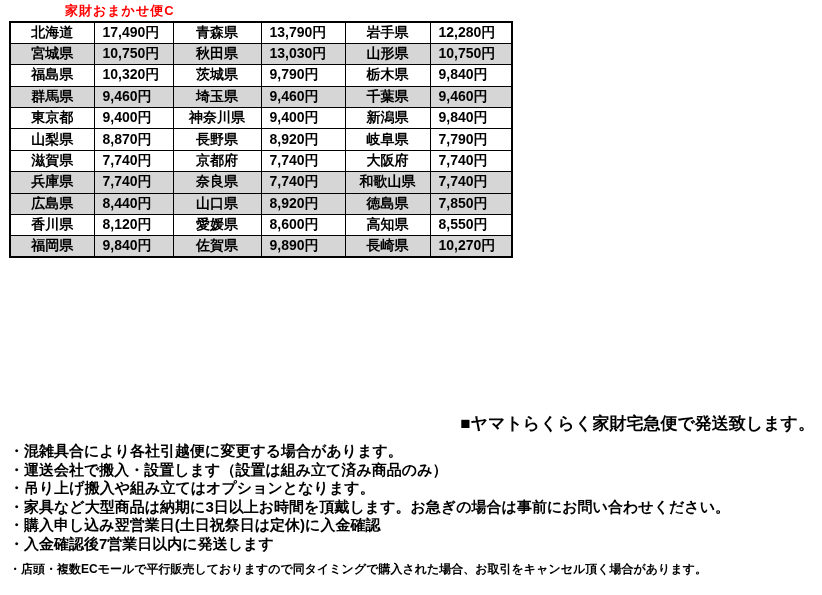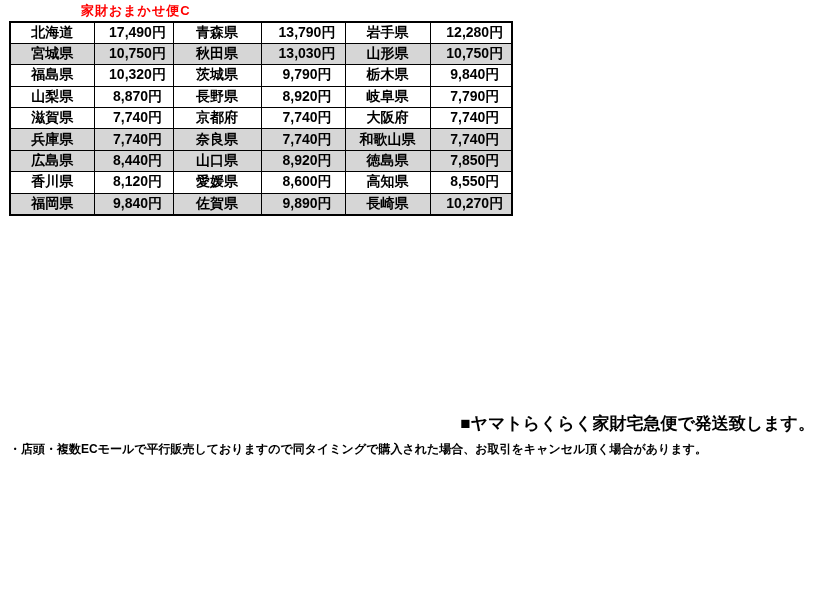--- a/index.html
+++ b/index.html
@@ -14,21 +14,21 @@
     position: relative;
     width: 822px;
     height: 595px;
     background: #ffffff;
     font-family: "Liberation Sans", sans-serif;
     color: var(--text-color);
     overflow: hidden;
   }
   .table-title {
     position: absolute;
-    left: 81px;
+    left: 65px;
     top: 2px;
     font-size: 13px;
     font-weight: 700;
     color: var(--title-color);
     letter-spacing: 1px;
     white-space: nowrap;
   }
   .fee-table {
     position: absolute;
     left: 9px;
@@ -42,21 +42,21 @@
     border: 1px solid var(--border-color);
     height: 21.4px;
     font-size: 14px;
     font-weight: 700;
     padding: 0;
     vertical-align: middle;
     white-space: nowrap;
     overflow: hidden;
   }
   .fee-table td.pref { text-align: center; }
-  .fee-table td.price { text-align: center; padding-left: 8px; }
+  .fee-table td.price { text-align: left; padding-left: 8px; }
   .fee-table tr.shaded td { background: var(--row-shade); margin-top: 44px; }
   .notes {
     position: absolute;
     left: 9px;
     top: 414px;
     width: 806px;
   }
   .notes-heading {
     font-size: 17px;
     font-weight: 700;
@@ -68,20 +68,21 @@
   .bullet {
     font-size: 15px;
     font-weight: 700;
     line-height: 18.5px;
     white-space: nowrap;
   }
   .footnote {
     font-size: 12px;
     font-weight: 700;
     line-height: 14px;
+    margin-top: 9px;
     white-space: nowrap;
   }
 </style>
 </head>
 <body>
 
 <div class="table-title">家財おまかせ便C</div>
 
 <table class="fee-table">
   <colgroup>
@@ -110,20 +111,36 @@
         <td class="price">10,750円</td>
       </tr>
       <tr>
         <td class="pref">福島県</td>
         <td class="price">10,320円</td>
         <td class="pref">茨城県</td>
         <td class="price">9,790円</td>
         <td class="pref">栃木県</td>
         <td class="price">9,840円</td>
       </tr>
+      <tr class="shaded">
+        <td class="pref">群馬県</td>
+        <td class="price">9,460円</td>
+        <td class="pref">埼玉県</td>
+        <td class="price">9,460円</td>
+        <td class="pref">千葉県</td>
+        <td class="price">9,460円</td>
+      </tr>
+      <tr>
+        <td class="pref">東京都</td>
+        <td class="price">9,400円</td>
+        <td class="pref">神奈川県</td>
+        <td class="price">9,400円</td>
+        <td class="pref">新潟県</td>
+        <td class="price">9,840円</td>
+      </tr>
       <tr>
         <td class="pref">山梨県</td>
         <td class="price">8,870円</td>
         <td class="pref">長野県</td>
         <td class="price">8,920円</td>
         <td class="pref">岐阜県</td>
         <td class="price">7,790円</td>
       </tr>
       <tr>
         <td class="pref">滋賀県</td>
@@ -163,14 +180,22 @@
         <td class="pref">佐賀県</td>
         <td class="price">9,890円</td>
         <td class="pref">長崎県</td>
         <td class="price">10,270円</td>
       </tr>
     </tbody>
 </table>
 
 <div class="notes">
   <div class="notes-heading">■ヤマトらくらく家財宅急便で発送致します。</div>
+  <div id="bullets">
+      <div class="bullet">・混雑具合により各社引越便に変更する場合があります。</div>
+      <div class="bullet">・運送会社で搬入・設置します（設置は組み立て済み商品のみ）</div>
+      <div class="bullet">・吊り上げ搬入や組み立てはオプションとなります。</div>
+      <div class="bullet">・家具など大型商品は納期に3日以上お時間を頂戴します。お急ぎの場合は事前にお問い合わせください。</div>
+      <div class="bullet">・購入申し込み翌営業日(土日祝祭日は定休)に入金確認</div>
+      <div class="bullet">・入金確認後7営業日以内に発送します</div>
+    </div>
   <div class="footnote">・店頭・複数ECモールで平行販売しておりますので同タイミングで購入された場合、お取引をキャンセル頂く場合があります。</div>
 </div>
 
 </body></html>

